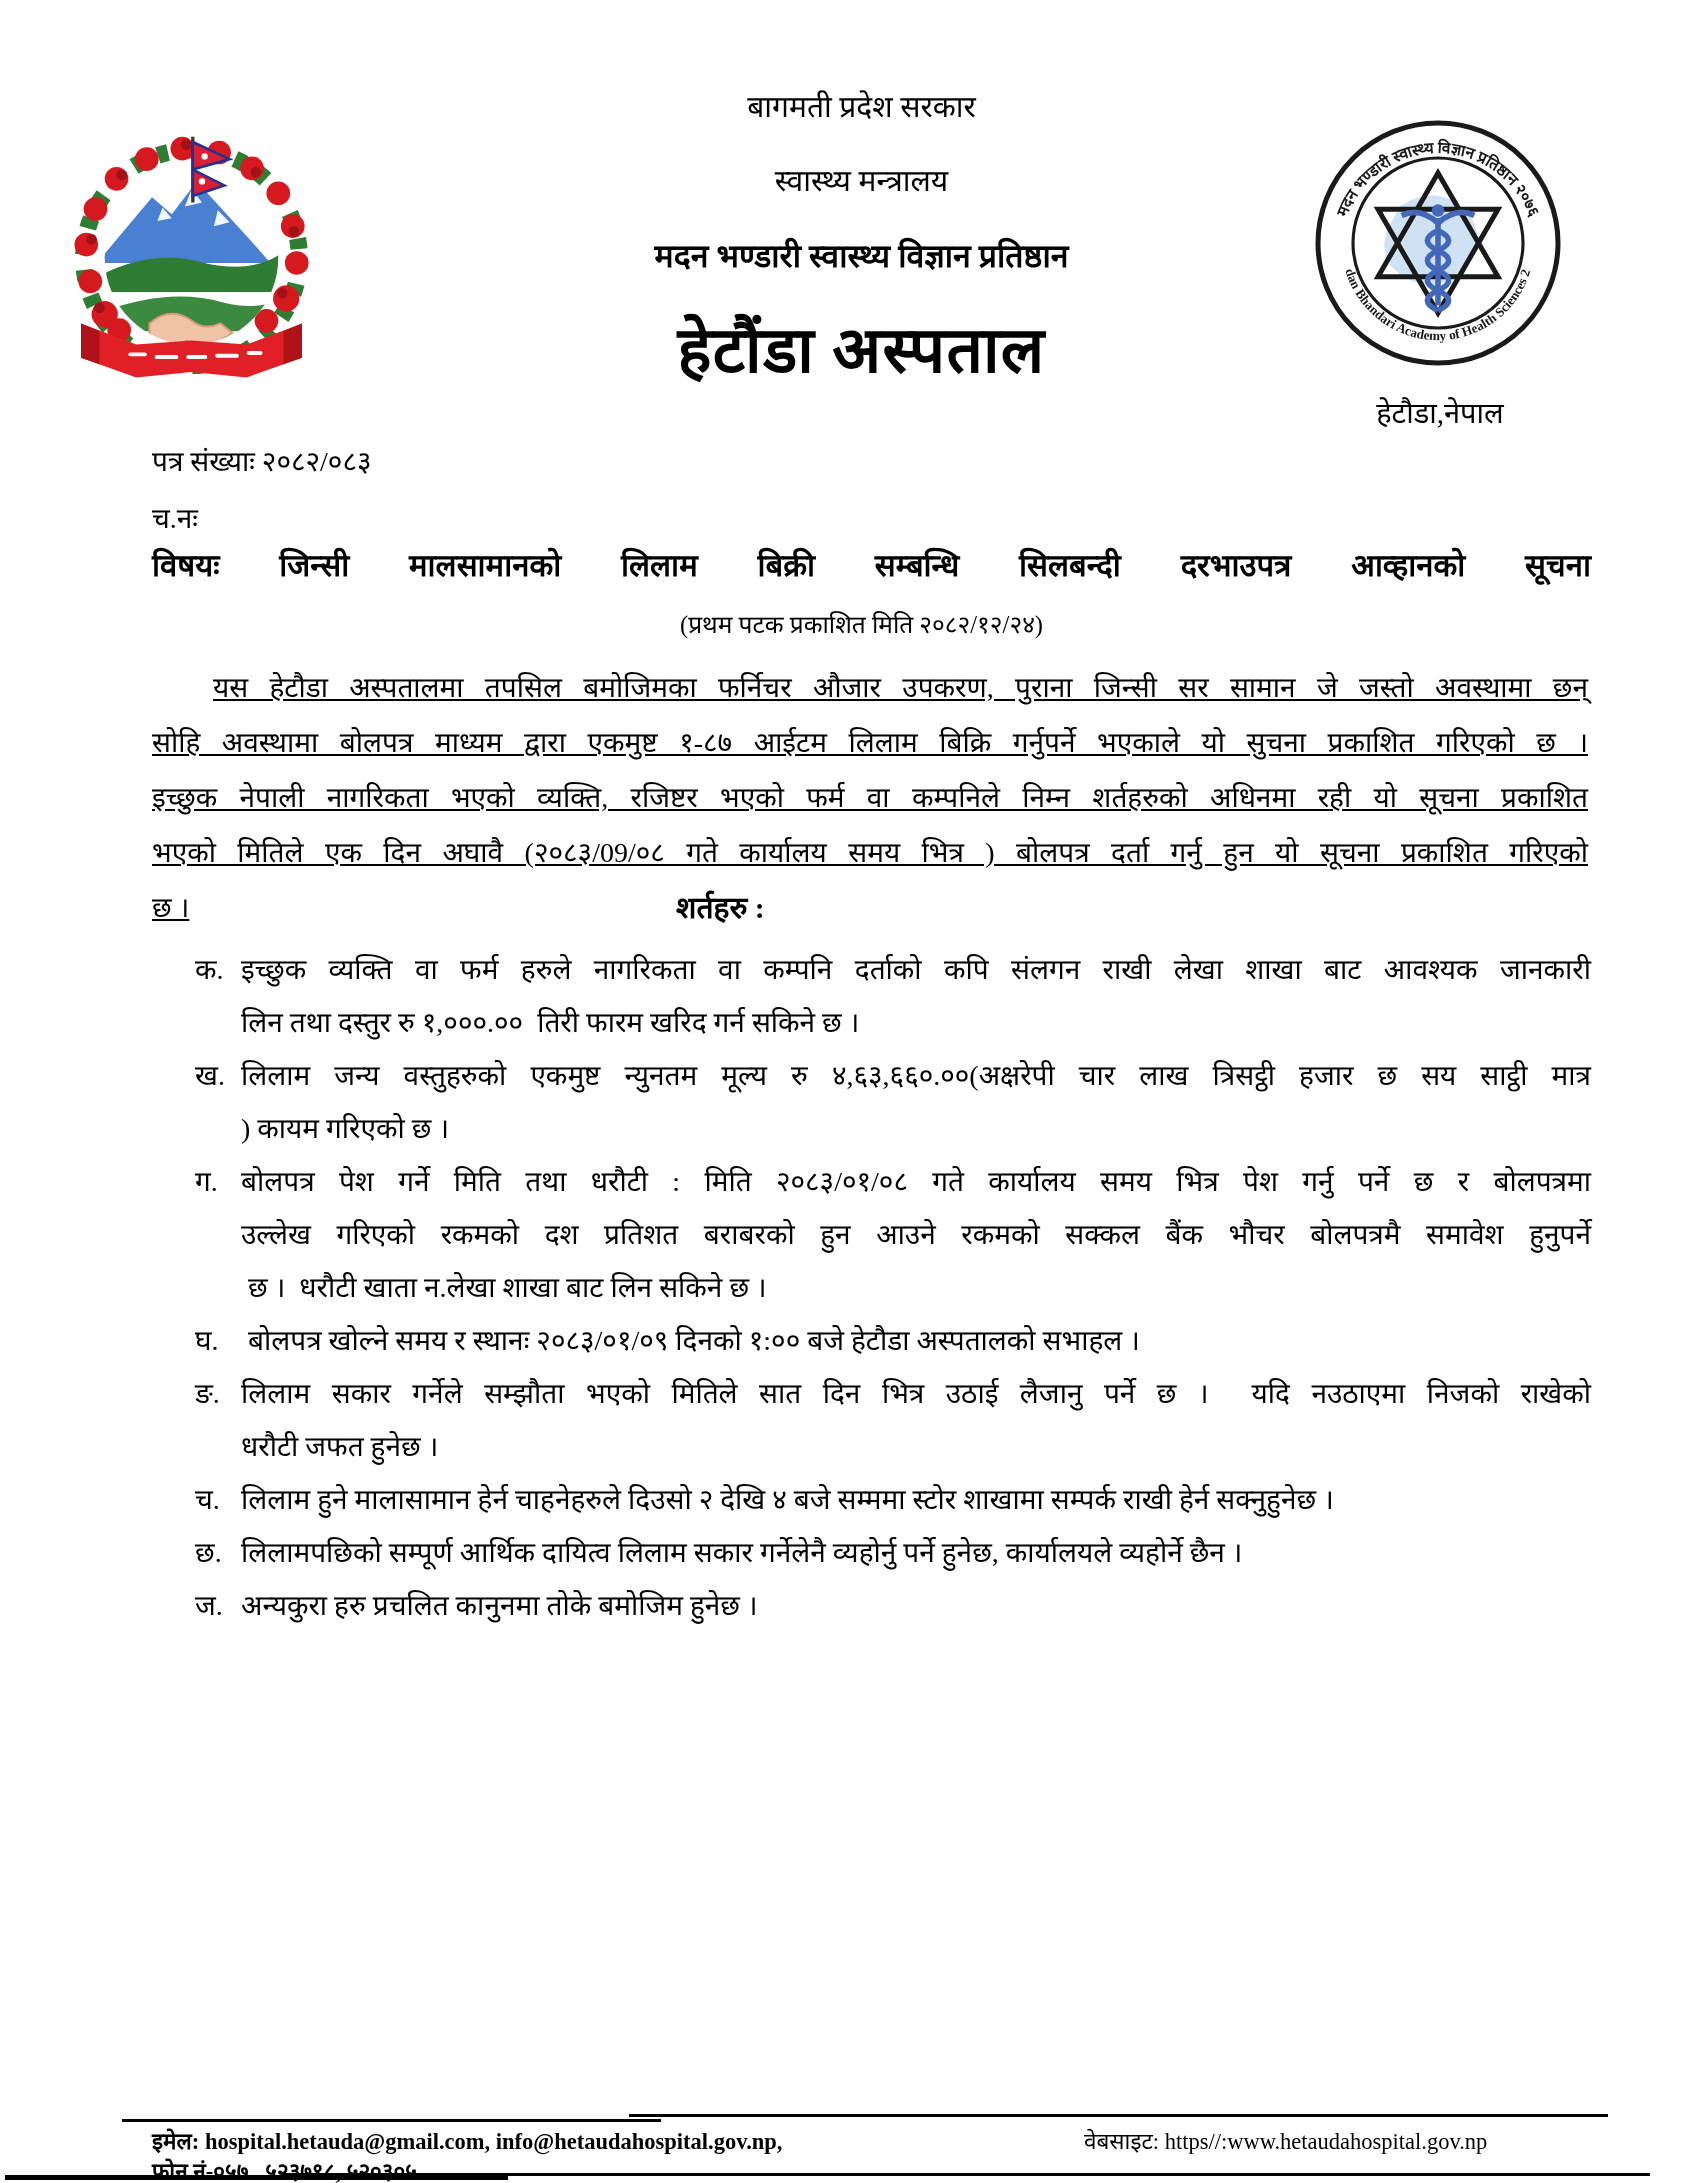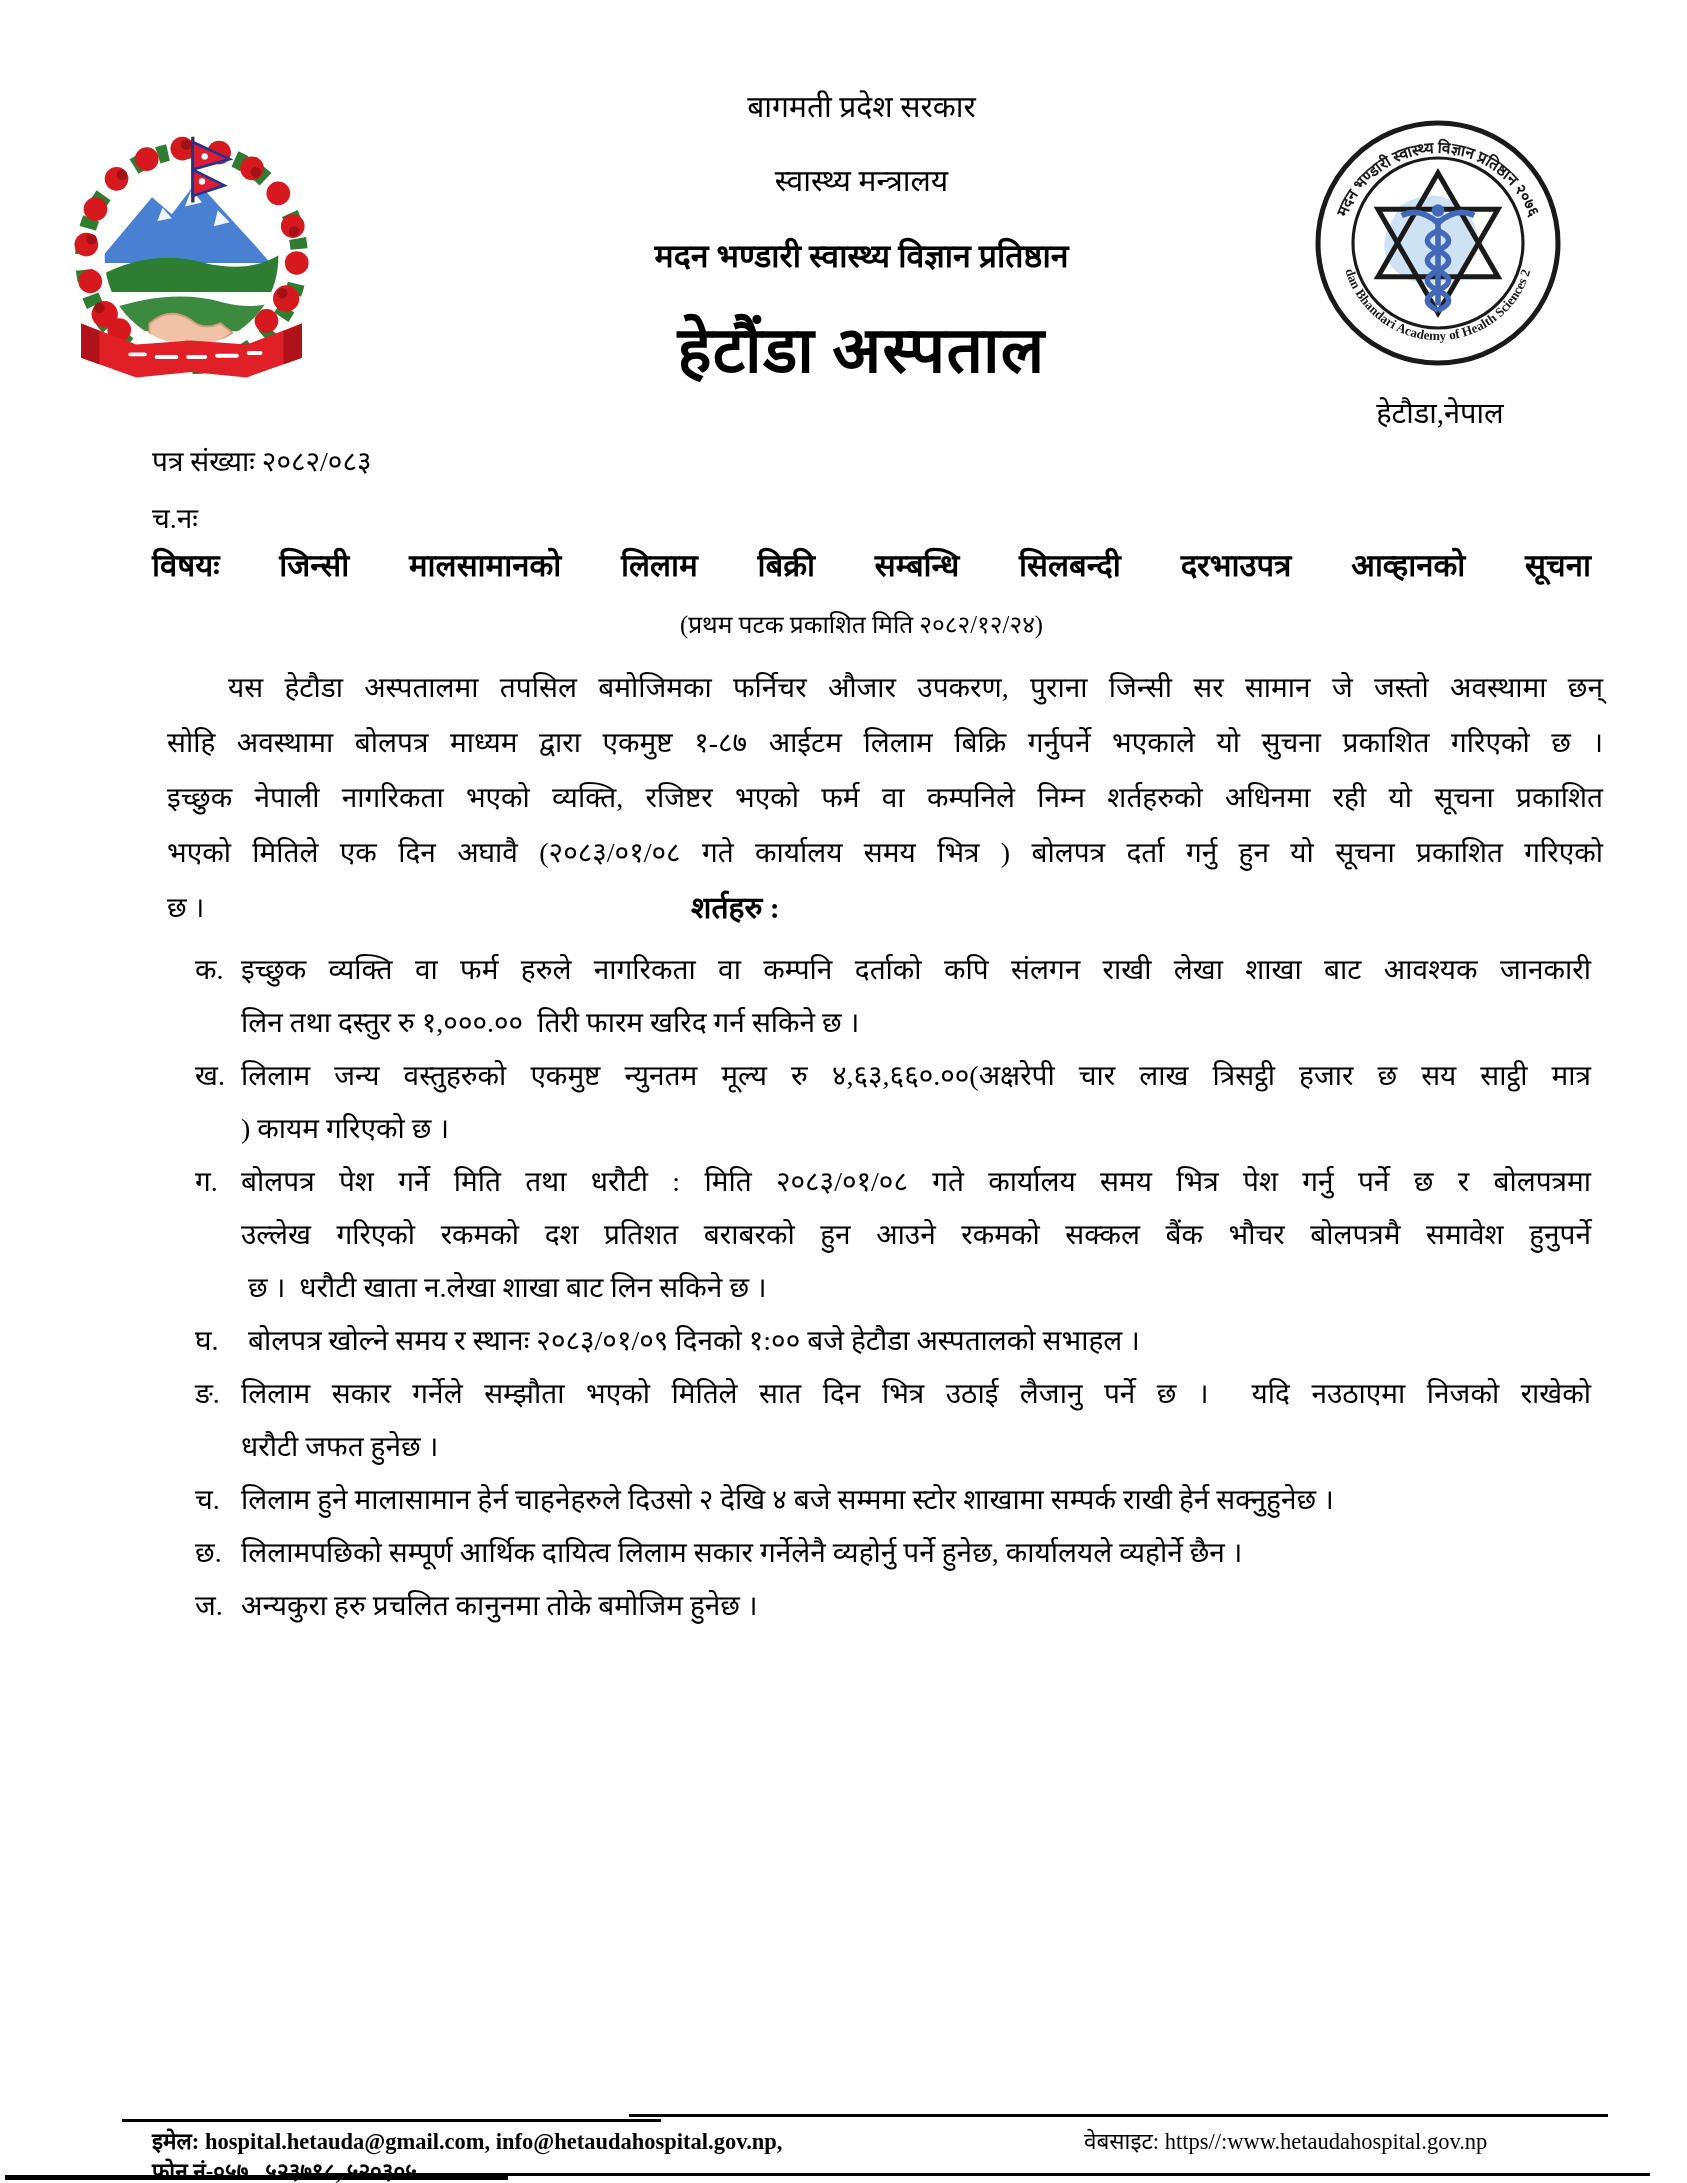--- a/index.html
+++ b/index.html
@@ -13,21 +13,21 @@
   .h-acad{top:233px;font-size:32px;font-weight:bold;}
   .h-title{top:304px;font-size:64px;font-weight:bold;letter-spacing:1.3px;}
   .seal-caption{left:1298px;top:368px;width:284px;text-align:center;font-size:29px;margin-top:24px;}
   
   .letter-no{left:152px;top:441px;font-size:28px;}
   .ref-no{left:152px;top:498px;font-size:28px;text-align:right;}
   .subject{left:152px;top:543px;width:1439px;font-size:31px;font-weight:bold;
            text-align:justify;text-align-last:justify;}
   .published{top:607px;font-size:24.5px;}
   
-  .para{left:167px;top:660px;width:1436px;font-size:28px;line-height:55px;}
+  .para{left:152px;top:660px;width:1436px;font-size:28px;line-height:55px;text-decoration:underline;}
   .bline{text-align:justify;white-space:pre-wrap;}
   .bline.full{text-align-last:justify;}
   .bline.indent{text-indent:61px;}
   .para-tail{position:relative;height:55px;}
   .terms-heading{position:absolute;left:524px;top:0;font-weight:bold;font-size:30px;}
   
   .terms{left:195px;top:943px;width:1396px;font-size:28px;line-height:53px;}
   .term-row{display:flex;align-items:flex-start;}
   .term-label{width:46px;flex:none;}
   .term-body{flex:1;min-width:0;}
@@ -143,21 +143,21 @@
   <div class="abs letter-no">पत्र संख्याः २०८२/०८३</div>
   <div class="abs ref-no">च.नः</div>
   <div class="abs subject">विषयः जिन्सी मालसामानको लिलाम बिक्री सम्बन्धि सिलबन्दी दरभाउपत्र आव्हानको सूचना</div>
   <div class="center published">(प्रथम पटक प्रकाशित मिति २०८२/१२/२४)</div>
 
   <div class="abs para">
     <div>
         <div class="bline full indent">यस हेटौडा अस्पतालमा तपसिल बमोजिमका फर्निचर औजार उपकरण, पुराना जिन्सी सर सामान जे जस्तो अवस्थामा छन्</div>
         <div class="bline full">सोहि अवस्थामा बोलपत्र माध्यम द्वारा एकमुष्ट १-८७ आईटम लिलाम बिक्रि गर्नुपर्ने भएकाले यो सुचना प्रकाशित गरिएको छ ।</div>
         <div class="bline full">इच्छुक नेपाली नागरिकता भएको व्यक्ति, रजिष्टर भएको फर्म वा कम्पनिले निम्न शर्तहरुको अधिनमा रही यो सूचना प्रकाशित</div>
-        <div class="bline full">भएको मितिले एक दिन अघावै (२०८३/०१/०८ गते कार्यालय समय भित्र ) बोलपत्र दर्ता गर्नु हुन यो सूचना प्रकाशित गरिएको</div>
+        <div class="bline full">भएको मितिले एक दिन अघावै (२०८३/09/०८ गते कार्यालय समय भित्र ) बोलपत्र दर्ता गर्नु हुन यो सूचना प्रकाशित गरिएको</div>
       </div>
     <div class="para-tail">
       <span>छ ।</span>
       <span class="terms-heading">शर्तहरु :</span>
     </div>
   </div>
 
   <div class="abs terms">
       <div class="term-row">
         <div class="term-label">क.</div>

